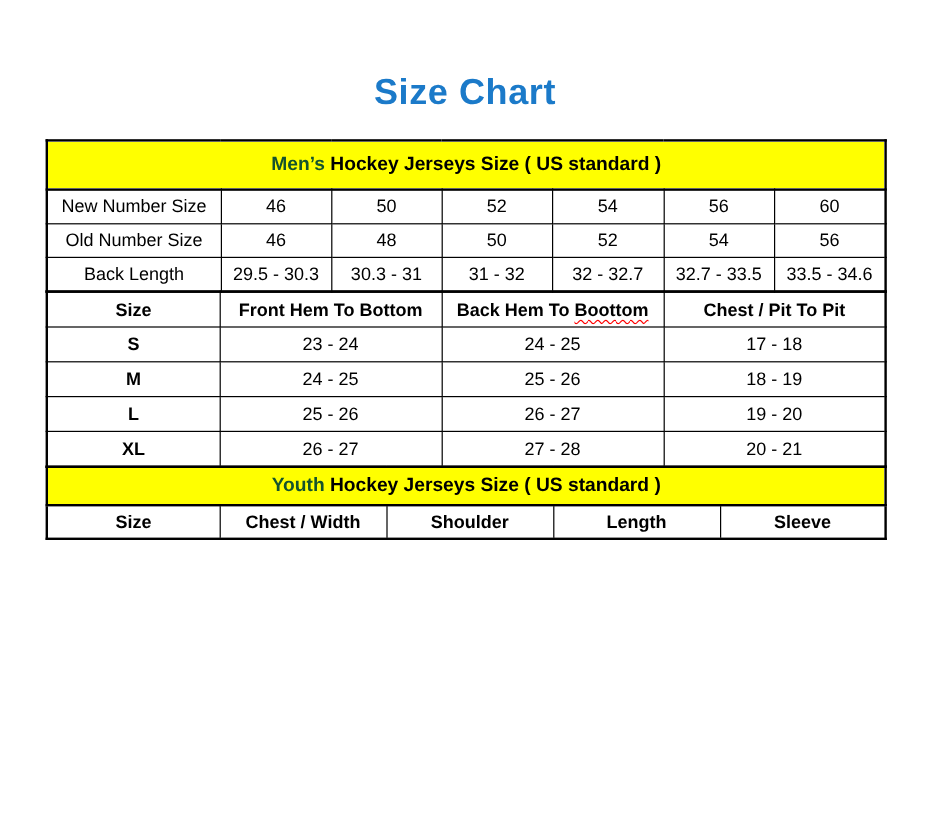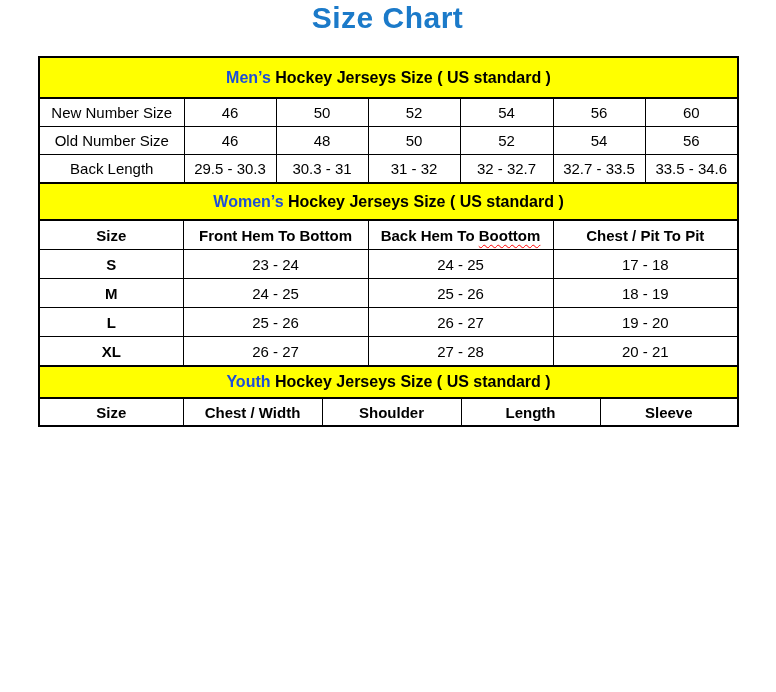--- a/index.html
+++ b/index.html
@@ -6,20 +6,21 @@
     margin: 0; padding: 0;
     width: 776px; height: 692px;
     background: #ffffff;
     font-family: "Liberation Sans", sans-serif;
     color: #000000;
     overflow: hidden;
   }
   .canvas { position: relative; width: 776px; height: 692px; }
   .page-title {
     margin: 0 0 0 38px;
+    padding-top: 60px;
     width: 699px;
     text-align: center;
     font-size: 30px;
     font-weight: bold;
     color: #1B7AC9;
     line-height: 36px;
     letter-spacing: 0.5px;
   }
   .tables { width: 699px; margin: 20px 0 0 38px; }
   table.sec {
@@ -44,21 +45,21 @@
   th { font-weight: bold; height: 24px; }
   td.banner {
     background: #FFFF00;
     font-weight: bold;
     font-size: 16px;
     border: 2px solid #000;
   }
   .banner-m { height: 39px; }
   .banner-w { height: 35px; }
   .banner-y { height: 30px; }
-  .hl { color: #1d4ed8; }
+  .hl { color: #14532d; }
   td.lbl-b { font-weight: bold; }
   tr.w-row td { height: 28px; }
   tr.y-row td { height: 28px; }
   tr.y-head th { height: 26px; }
   tr.w-head th { height: 28px; }
   tr.double-top td { border-top: 3px double #000; }
   .wavy {
     text-decoration: underline;
     text-decoration-style: wavy;
     text-decoration-color: #FF0000;
@@ -120,23 +121,20 @@
       </table>
 
     <table class="sec">
       <colgroup>
         <col style="width:144px">
           <col style="width:185px">
           <col style="width:185px">
           <col style="width:185px">
       </colgroup>
       <tbody>
-          <tr>
-        <td colspan="4" class="banner banner-w"><span class="hl">Women’s</span><span> Hockey Jerseys Size ( US standard )</span></td>
-      </tr>
       <tr class="w-head">
         <th>Size</th>
         <th>Front Hem To Bottom</th>
         <th><span>Back Hem To </span><span class="wavy">Boottom</span></th>
         <th>Chest / Pit To Pit</th>
       </tr>
       <tr class="w-row">
         <td class="lbl-b">S</td>
         <td>23 - 24</td>
         <td>24 - 25</td>

